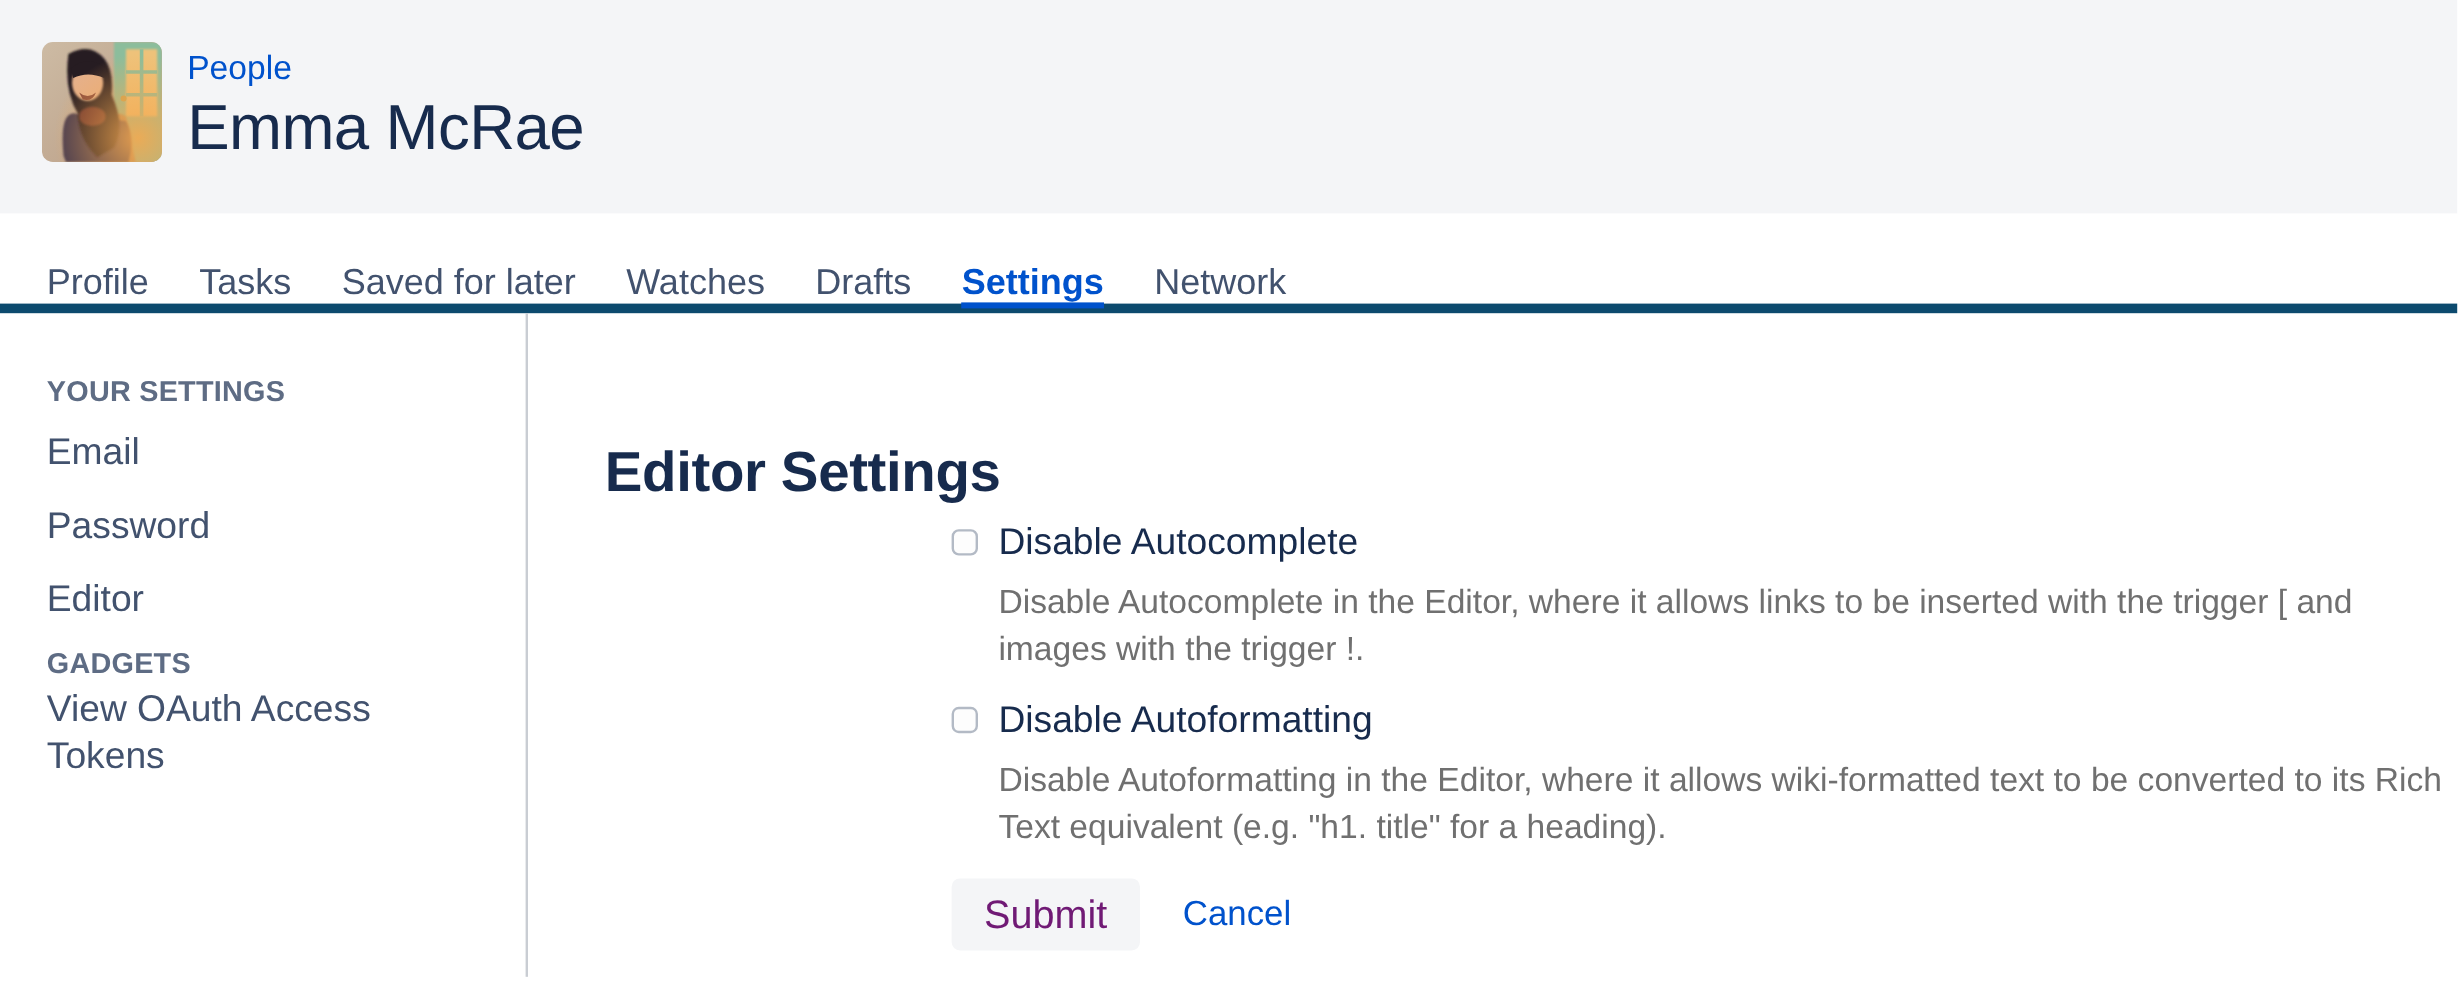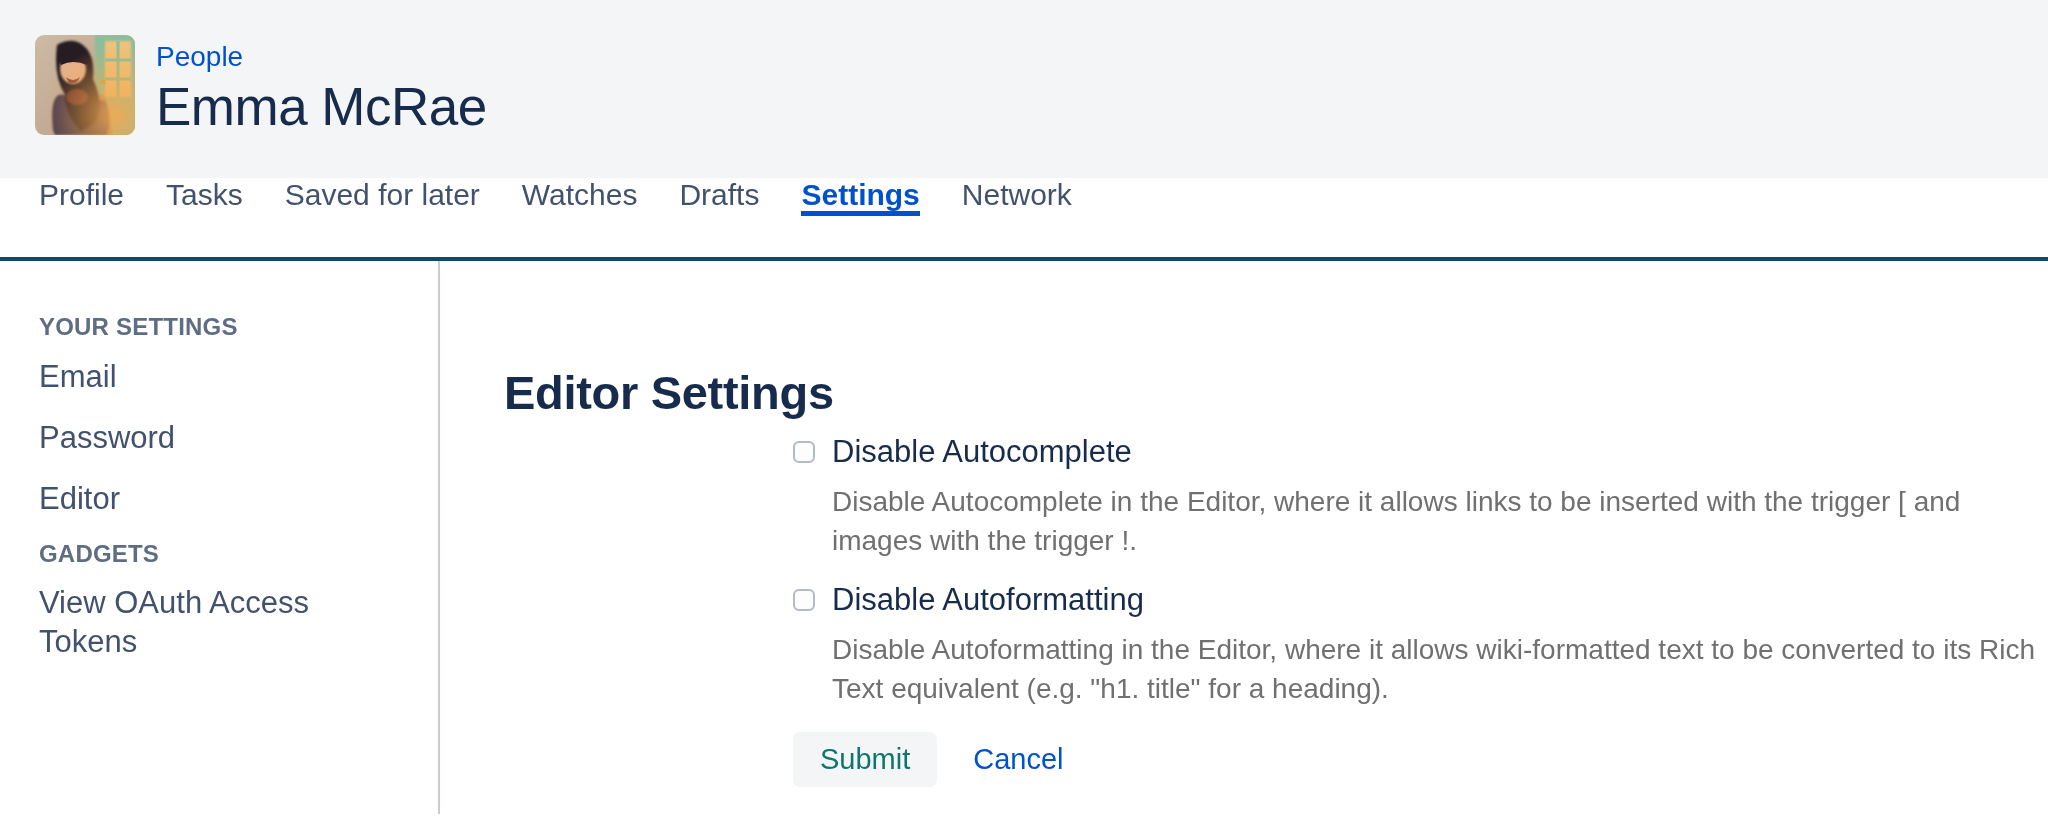--- a/index.html
+++ b/index.html
@@ -9,44 +9,44 @@
 
   
   .header { height: 178px; background: #F4F5F7; display: flex; align-items: flex-start; padding: 35px 11px 0 35px; }
   .avatar { width: 100px; height: 100px; border-radius: 9px; overflow: hidden; flex: 0 0 auto; }
   .avatar svg { display: block; width: 100%; height: 100%; }
   .header-text { margin-left: 21px; padding-top: 5px; }
   .eyebrow { font-size: 28px; line-height: 34px; color: #0052CC; text-decoration: none; display: inline-block; cursor: pointer; }
   .page-title { font-size: 53px; line-height: 62px; font-weight: 400; color: #172B4D; letter-spacing: -0.5px; margin-top: 2px; }
 
   
-  .tabbar { height: 83px; background: #fff; border-bottom: 4px solid #0c4a6e; display: flex; align-items: flex-start; padding-left: 39px; }
+  .tabbar { height: 83px; background: #fff; border-bottom: 8px solid #0c4a6e; display: flex; align-items: flex-end; padding-left: 39px; }
   .tab { display: flex; align-items: center; font-size: 30px; color: #42526E; margin-right: 42px; cursor: pointer; position: relative; white-space: nowrap; }
   .tab.active { color: #0052CC; font-weight: 600; }
   .tab.active::after { content: ""; position: absolute; left: 0; right: 0; bottom: -4px; height: 5px; background: #0052CC; }
 
   
   .body { display: flex; height: 553px; }
   .sidebar { width: 440px; flex: 0 0 auto; border-right: 2px solid #C9CDD3; padding: 52px 30px 0 39px; }
   .side-heading { font-size: 24px; font-weight: 700; color: #5E6C84; letter-spacing: 0.2px; line-height: 28px; margin-bottom: 16px; }
-  .side-heading.second { margin-top: 12px; margin-bottom: 15px; }
+  .side-heading.second { margin-top: 12px; margin-bottom: 3px; }
   .side-item { font-size: 31px; line-height: 40px; color: #42526E; margin-bottom: 21px; cursor: pointer; max-width: 285px; }
   .side-item.wrap { line-height: 39px; }
 
   .main { flex: 1 1 auto; padding: 107px 0 0 64px; }
   .content-title { font-size: 47px; line-height: 50px; font-weight: 600; color: #172B4D; letter-spacing: -0.3px; }
 
   .form { margin-left: 289px; margin-top: 14px; }
   .check-row { display: flex; align-items: center; }
   .checkbox { appearance: none; -webkit-appearance: none; width: 22px; height: 22px; border: 2px solid #B3BAC5; border-radius: 6px; background: #FDFDFD; margin: 0; flex: 0 0 auto; cursor: pointer; }
   .check-label { font-size: 31px; line-height: 40px; color: #172B4D; margin-left: 17px; cursor: pointer; }
   .description { margin: 10px 0 20px 39px; font-size: 28px; line-height: 39px; color: #707070; max-width: 1232px; }
 
   .buttons { margin-top: 24px; display: flex; align-items: center; }
-  .submit-btn { background: #F4F5F7; border: none; border-radius: 7px; padding: 11px 27px; font-family: inherit; font-size: 29px; color: #0f766e; font-weight: 500; cursor: pointer; }
+  .submit-btn { background: #F4F5F7; border: none; border-radius: 7px; padding: 11px 27px; font-family: inherit; font-size: 33px; color: #701a75; font-weight: 500; cursor: pointer; }
   .cancel-link { margin-left: 36px; font-size: 29px; color: #0052CC; text-decoration: none; cursor: pointer; }
 </style>
 </head>
 <body>
 
 <div class="page">
 
   <div class="header">
     <div class="avatar">
       <svg viewBox="0 0 100 100" preserveAspectRatio="none">

